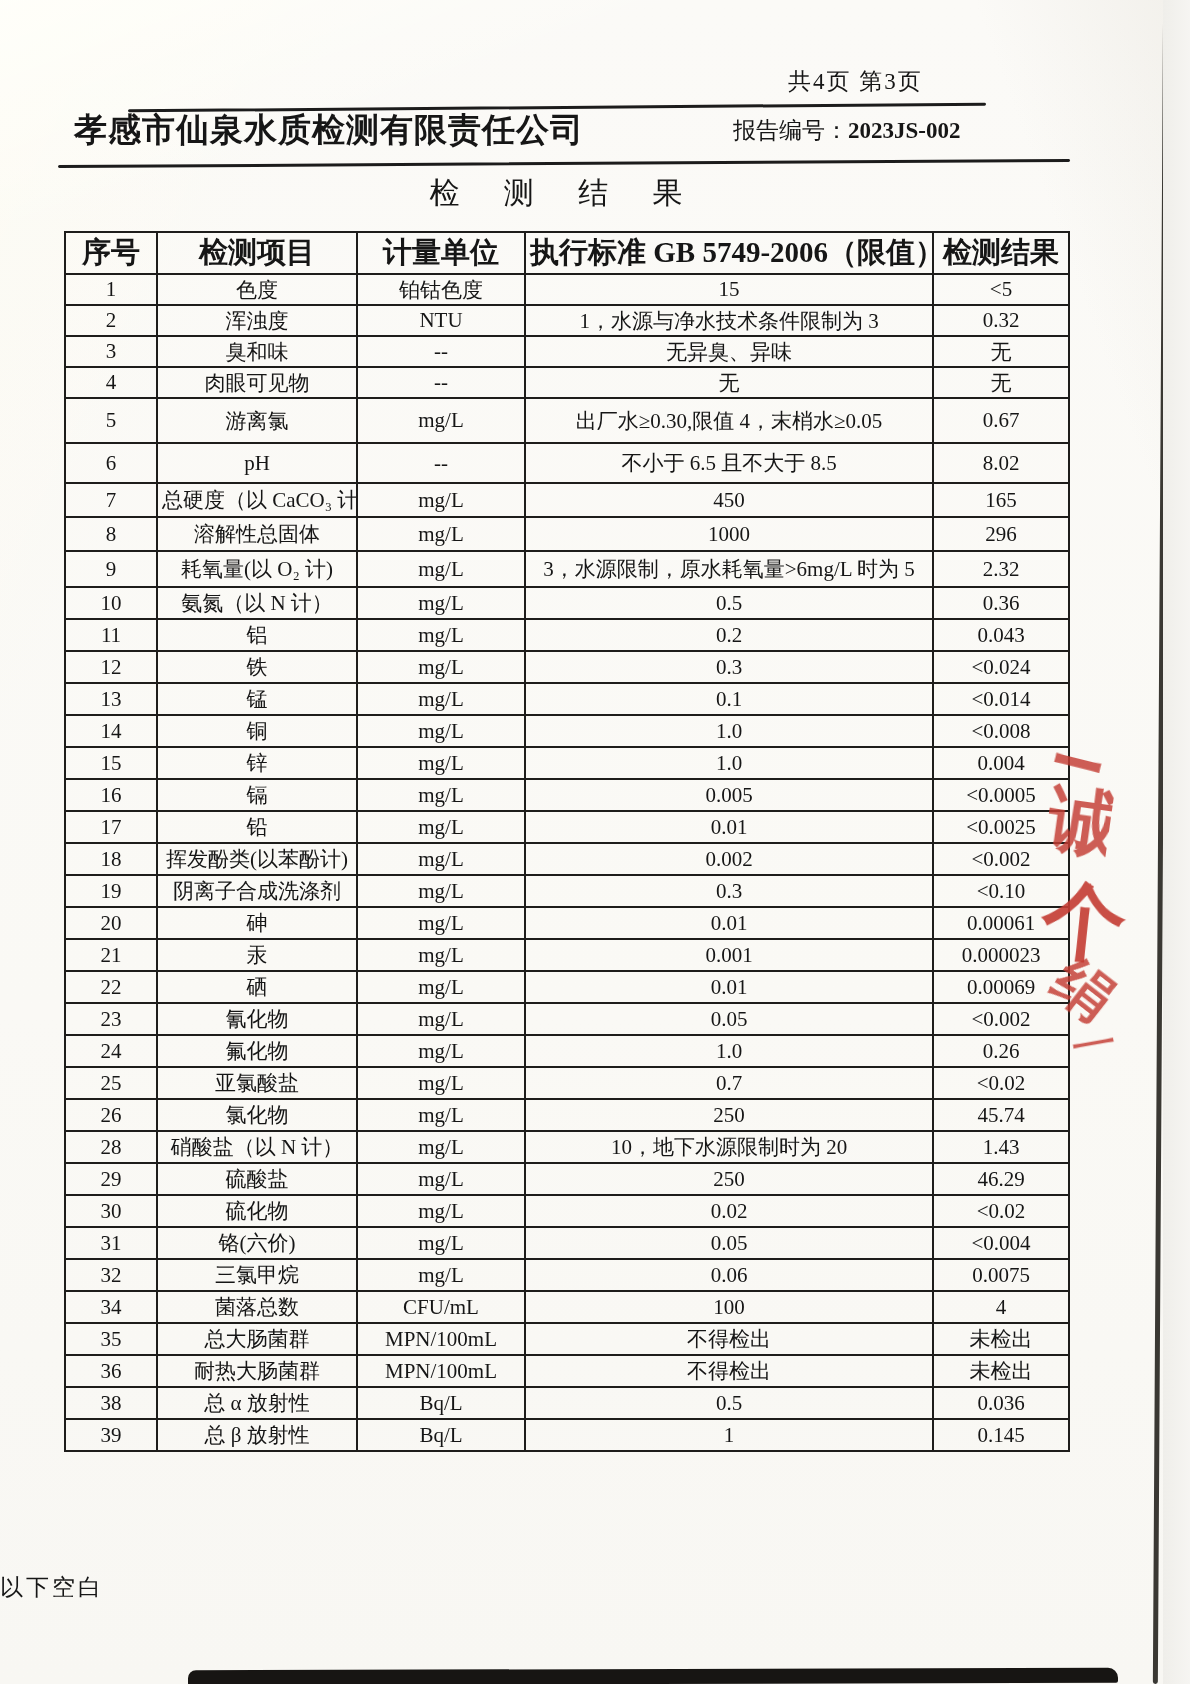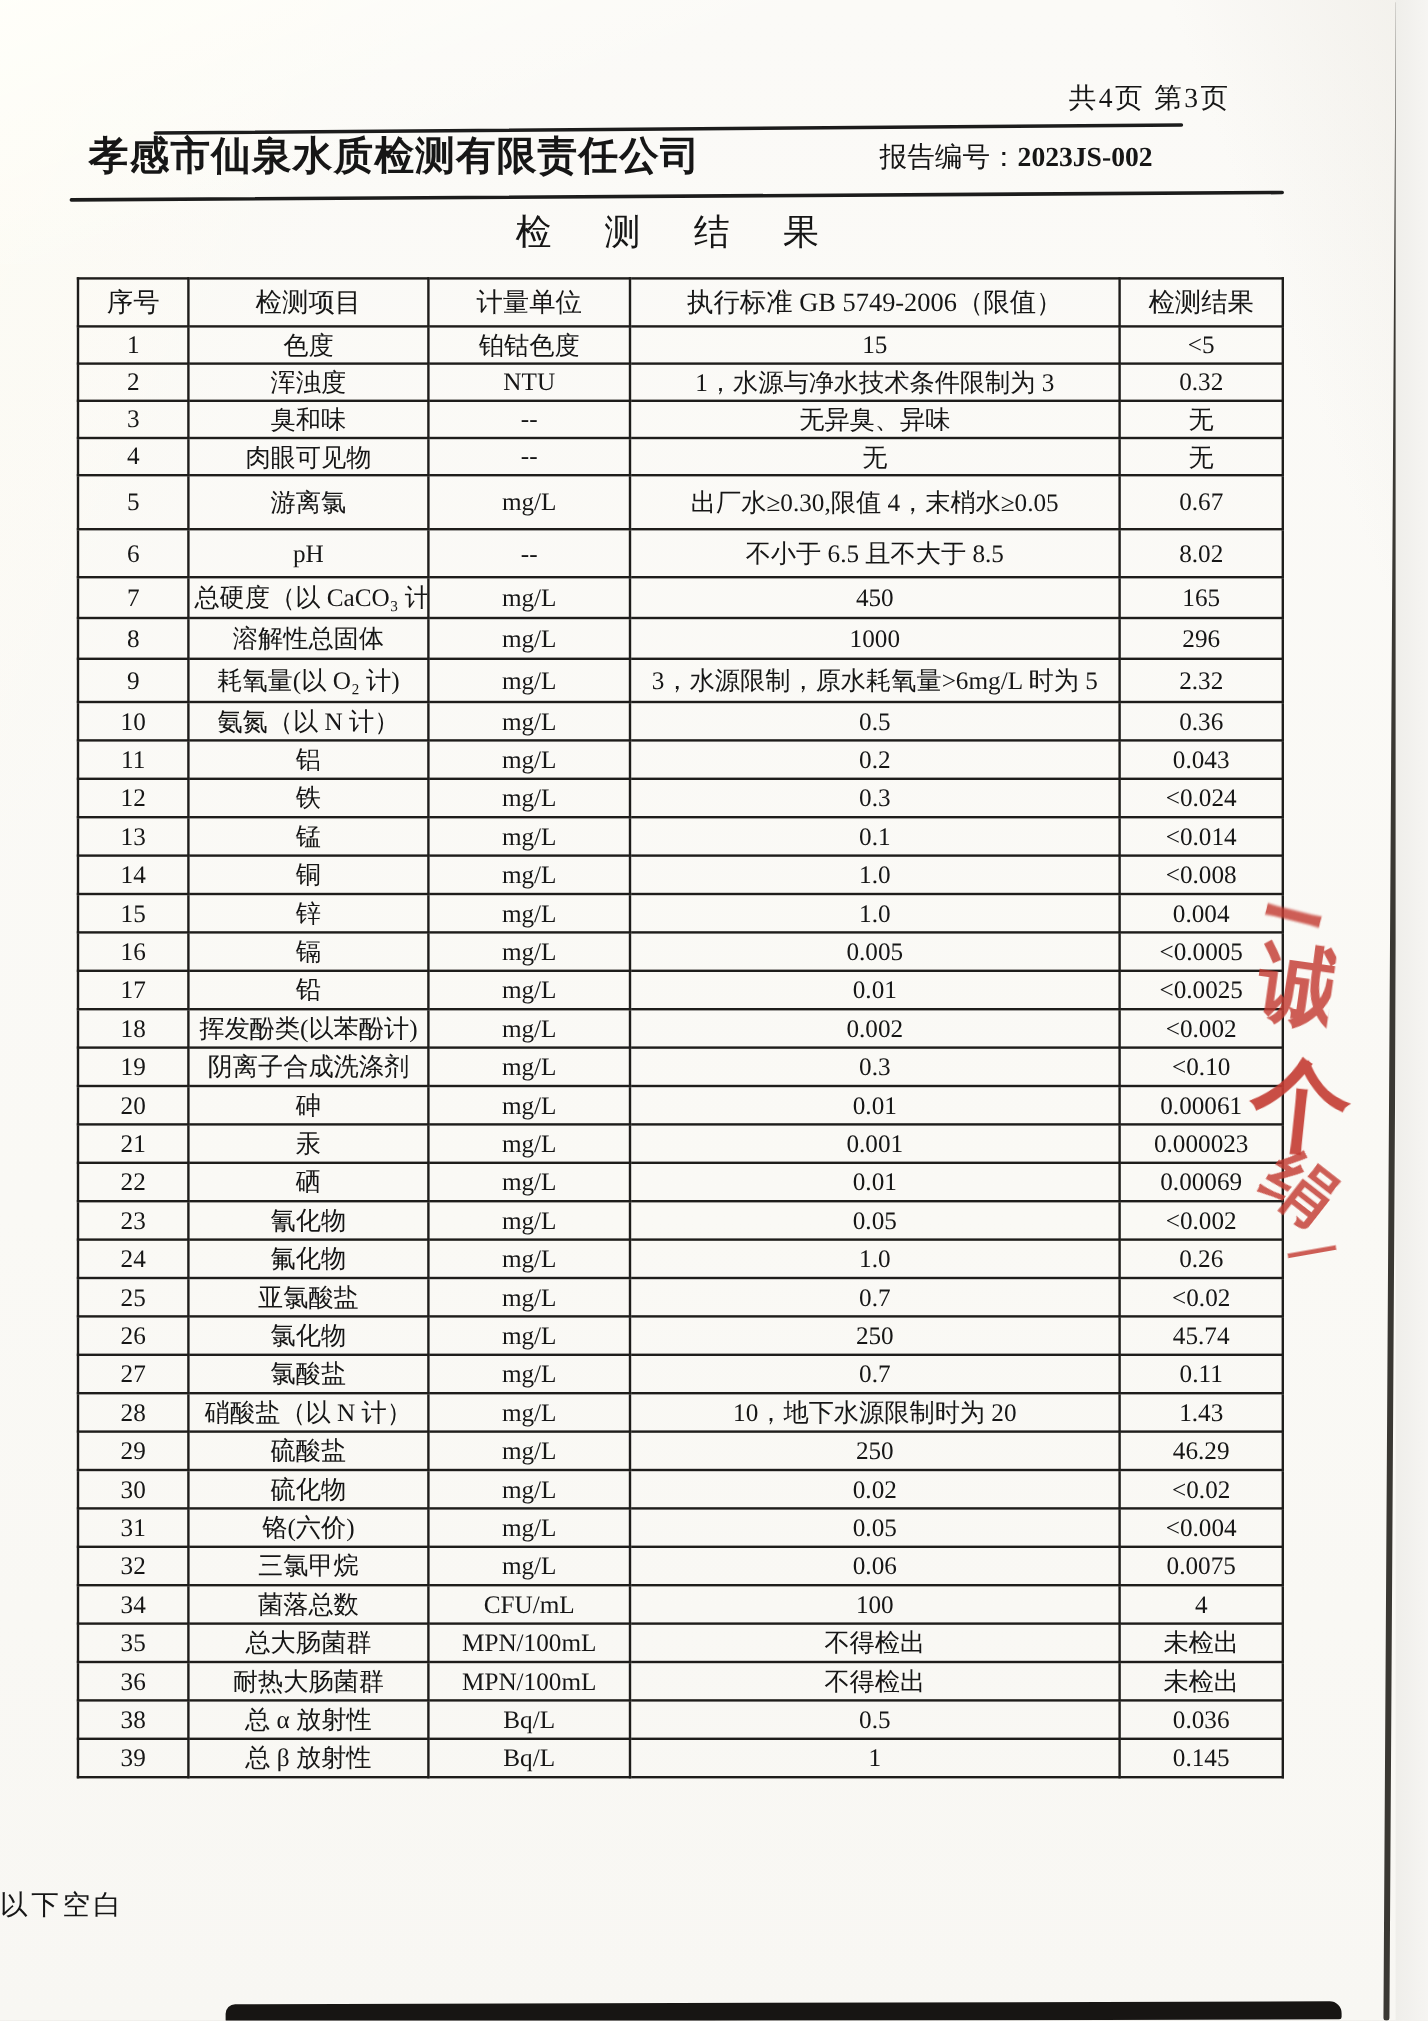--- a/index.html
+++ b/index.html
@@ -20,42 +20,42 @@
     pointer-events:none;}
   
   .edge-line{position:absolute;top:0;left:1158px;width:5px;height:1684px;
     background:#3a3833;border-radius:4px;transform:rotate(.35deg);}
   .edge-out{position:absolute;top:0;left:1163px;width:27px;height:1684px;
     background:linear-gradient(90deg,#efeeea,#f6f5f2);}
   .bottom-bar{position:absolute;left:188px;top:1669px;width:930px;height:15px;
     background:#171513;border-radius:8px 10px 2px 2px;transform:rotate(-.15deg);}
 
   .pagination{position:absolute;left:788px;top:66px;width:340px;
-    font-size:23px;letter-spacing:2px;white-space:nowrap;text-align:center;}
+    font-size:23px;letter-spacing:2px;white-space:nowrap;}
   .rule1{position:absolute;left:128px;top:106px;width:858px;height:3px;
     background:#1c1c1c;transform:rotate(-.45deg);border-radius:2px;}
   .company{position:absolute;left:74px;top:108px;width:680px;
     font-family:"Liberation Sans","DejaVu Sans",sans-serif;
     font-weight:bold;font-size:33px;letter-spacing:1px;white-space:nowrap;}
   .report-no{position:absolute;left:733px;top:115px;font-size:23px;white-space:nowrap;}
   .report-no b{font-weight:600;}
   .rule2{position:absolute;left:58px;top:162px;width:1012px;height:3px;
     background:#1c1c1c;transform:rotate(-.35deg);border-radius:2px;}
   .doc-title{position:absolute;left:0;top:173px;width:1130px;text-align:center;
     font-family:"Liberation Sans","DejaVu Sans",sans-serif;
     font-weight:normal;font-size:30px;letter-spacing:18px;}
 
   table.results{position:absolute;left:64px;top:231px;width:1004px;
     border-collapse:collapse;table-layout:fixed;
     font-size:21px;}
   table.results th, table.results td{
     border:2px solid #1e1d1b;text-align:center;vertical-align:middle;
     padding:0 4px;overflow:hidden;white-space:nowrap;}
   table.results thead tr{height:40px;}
-  table.results th{font-weight:400;font-size:22px;}
+  table.results th{font-weight:700;font-size:29px;}
   table.results tbody tr{height:32px;}
   table.results tbody tr:nth-child(-n+4){height:31px;}
   table.results tbody tr:nth-child(5){height:45px;}
   table.results tbody tr:nth-child(6){height:40px;}
   table.results tbody tr:nth-child(7){height:34px;}
   table.results tbody tr:nth-child(8){height:34px;}
   table.results tbody tr:nth-child(9){height:36px;}
   .below-note{position:absolute;left:0;top:1572px;width:1130px;text-align:left;
     font-size:23px;letter-spacing:3px;}
 
@@ -277,27 +277,20 @@
           <td>&lt;0.02</td>
         </tr>
         <tr>
           <td>26</td>
           <td>氯化物</td>
           <td>mg/L</td>
           <td>250</td>
           <td>45.74</td>
         </tr>
         <tr>
-          <td>27</td>
-          <td>氯酸盐</td>
-          <td>mg/L</td>
-          <td>0.7</td>
-          <td>0.11</td>
-        </tr>
-        <tr>
           <td>28</td>
           <td>硝酸盐（以 N 计）</td>
           <td>mg/L</td>
           <td>10，地下水源限制时为 20</td>
           <td>1.43</td>
         </tr>
         <tr>
           <td>29</td>
           <td>硫酸盐</td>
           <td>mg/L</td>

